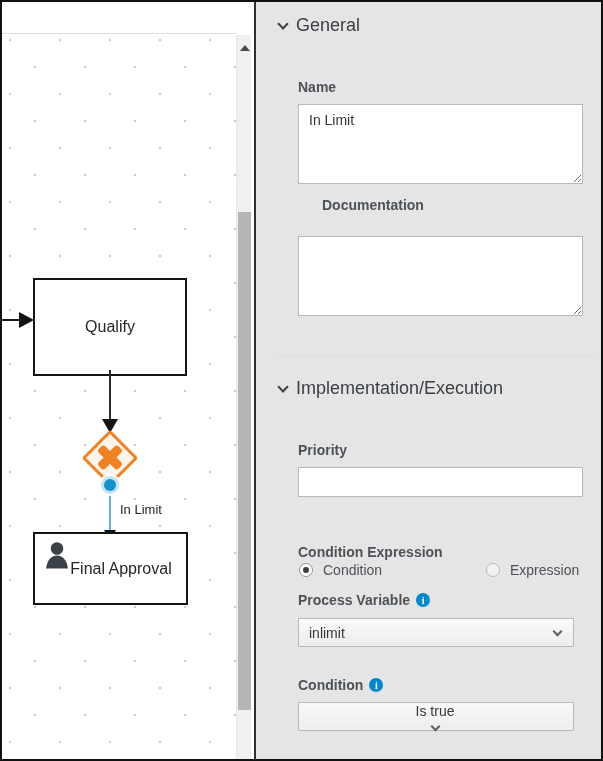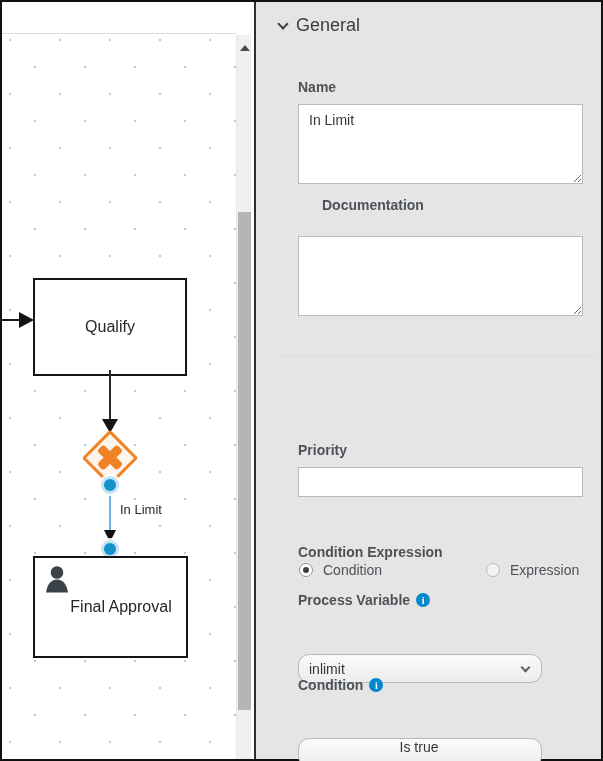--- a/index.html
+++ b/index.html
@@ -19,21 +19,21 @@
       radial-gradient(var(--dot-color,#c9c9c9) 1.1px, transparent 1.5px);
     background-size:50px 54px, 50px 54px;
     background-position:8px 5px, 33px 32px;
   }
   .v-scrollbar { position:absolute; left:234px; top:33px; width:15px; height:724px; background:#f0f0f0; border-left:1px solid #e7e7e7; }
   .sb-up { position:absolute; left:3px; top:10px; width:0; height:0; border-left:5px solid transparent; border-right:5px solid transparent; border-bottom:6px solid #4a4a4a; }
   .sb-thumb { position:absolute; left:1px; top:177px; width:13px; height:498px; background:#b5b5b5; }
   
   .node { position:absolute; background:#fff; border:2px solid #141414; display:flex; align-items:center; justify-content:center; font-size:16px; color:#262626;margin-top:8px; }
   .node-qualify { left:33px; top:270px; width:154px; height:98px; }
-  .node-final { left:33px; top:548px; width:155px; height:102px;padding-left:21px; }
+  .node-final { left:33px; top:524px; width:155px; height:73px;padding-left:21px; }
   .person-icon { position:absolute; left:10px; top:6px; width:24px; height:31px; }
   .seq-line-in { position:absolute; left:2px; top:319px; width:19px; height:2px; background:#1a1a1a; }
   .seq-arrow-right { position:absolute; left:19px; top:312px; width:0; height:0; border-top:8px solid transparent; border-bottom:8px solid transparent; border-left:15px solid #141414; }
   .seq-line-down1 { position:absolute; left:109px; top:370px; width:2px; height:50px; background:#2b2b2b; }
   .arrow-down-1 { position:absolute; left:102px; top:419px; width:0; height:0; border-left:8px solid transparent; border-right:8px solid transparent; border-top:14px solid #141414; }
   .gateway-diamond {
     position:absolute; left:90px; top:438px; width:40px; height:40px;
     transform:rotate(45deg); border:3px solid var(--gateway-orange,#f08223);
     background:#fdf4ec; border-radius:3px;
   }
@@ -56,21 +56,21 @@
   .field-label { position:absolute; left:42px; font-size:14px; font-weight:700; color:#4d5258; display:flex; align-items:center; gap:6px;text-align:center; }
   .ta { position:absolute; left:42px; width:285px; height:80px; border:1px solid #b9b9b9; background:#fff; font-family:"Liberation Sans",sans-serif; font-size:14px; color:#363636; padding:7px 10px; resize:both; outline:none; }
   .txt-input { position:absolute; left:42px; width:285px; height:30px; border:1px solid #b9b9b9; background:#fff; font-family:"Liberation Sans",sans-serif; font-size:14px; color:#363636; padding:0 10px; outline:none; }
   .sec-divider { position:absolute; left:23px; top:353px; width:317px; height:1px; background:#dcdcdc; }
   .radio-group { position:absolute; display:flex; align-items:center; gap:10px; }
   .radio { width:14px; height:14px; border-radius:50%; border:1px solid #8f9398; background:#fff; position:relative; cursor:pointer; flex:0 0 auto; }
   .radio.off { background:#f2f2f2; border-color:#b8bbbe; }
   .radio.on::after { content:""; position:absolute; left:3px; top:3px; width:6px; height:6px; border-radius:50%; background:#3c3f42; }
   .radio-label { font-size:14px; color:#4d5258; }
   .info-icon { display:inline-flex; align-items:center; justify-content:center; width:14px; height:14px; border-radius:50%; background:var(--info-blue,#0088ce); color:#fff; font-size:10px; font-weight:700; font-family:"Liberation Serif",serif; }
-  .select-box { position:absolute; left:42px; width:244px; height:29px; border:1px solid #b9b9b9; border-radius:11px; background:linear-gradient(#fafafa,#ededed); display:flex; align-items:center; justify-content:space-between; padding:0 12px 0 10px; font-size:14px; color:#363636; cursor:pointer;margin-top:36px; }
+  .select-box { position:absolute; left:42px; width:276px; height:29px; border:1px solid #b9b9b9; border-radius:1px; background:linear-gradient(#fafafa,#ededed); display:flex; align-items:center; justify-content:space-between; padding:0 12px 0 10px; font-size:14px; color:#363636; cursor:pointer; }
   .select-chev { display:inline-block; width:7px; height:7px; border-right:2px solid #5a5f63; border-bottom:2px solid #5a5f63; transform:rotate(45deg); margin-top:-3px; }
 </style>
 </head>
 <body>
 
 <div class="frame">
 
   <div class="canvas-panel">
     <div class="canvas-topbar"></div>
     <div class="dotted-area"></div>
@@ -118,20 +118,24 @@
     </div>
 
     <div class="field-label" style="top:77px;">Name</div>
     <textarea class="ta" style="top: 102px;">In Limit</textarea>
 
     <div class="field-label" style="top:195px;margin-left:24px;">Documentation</div>
     <textarea class="ta" style="top: 234px;"></textarea>
 
     <div class="sec-divider"></div>
 
+    <div class="section-header" style="top:376px;">
+      <span class="chev"></span>
+      <span class="section-title">Implementation/Execution</span>
+    </div>
 
     <div class="field-label" style="top:440px;">Priority</div>
     <input class="txt-input" style="top: 465px;" type="text" value="">
 
     <div class="field-label" style="top:526px;margin-top:16px;">Condition Expression</div>
 
     <div class="radio-group" style="left:43px; top:560px;">
       <span class="radio on"></span>
       <span class="radio-label">Condition</span>
     </div>

